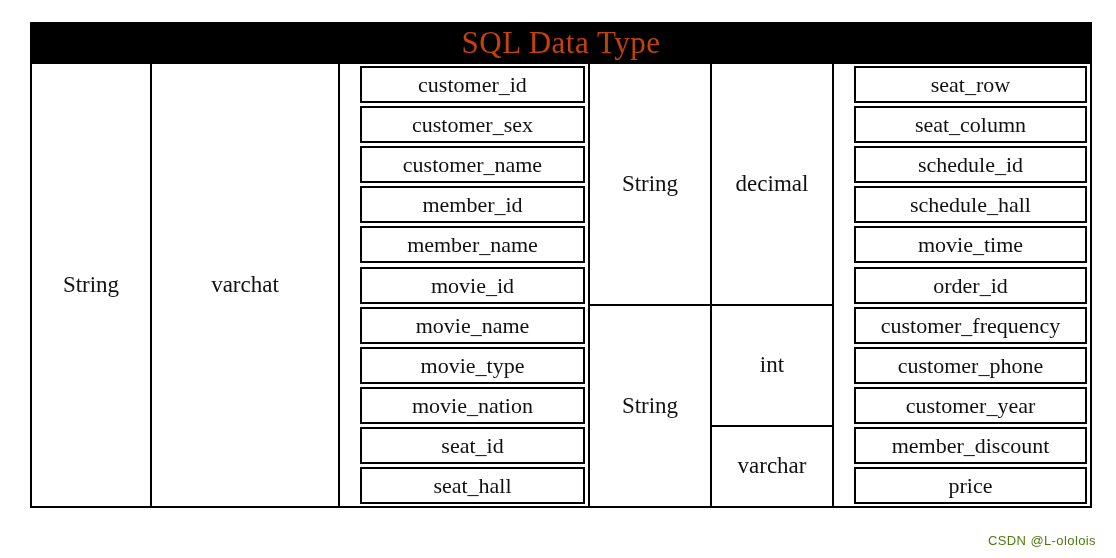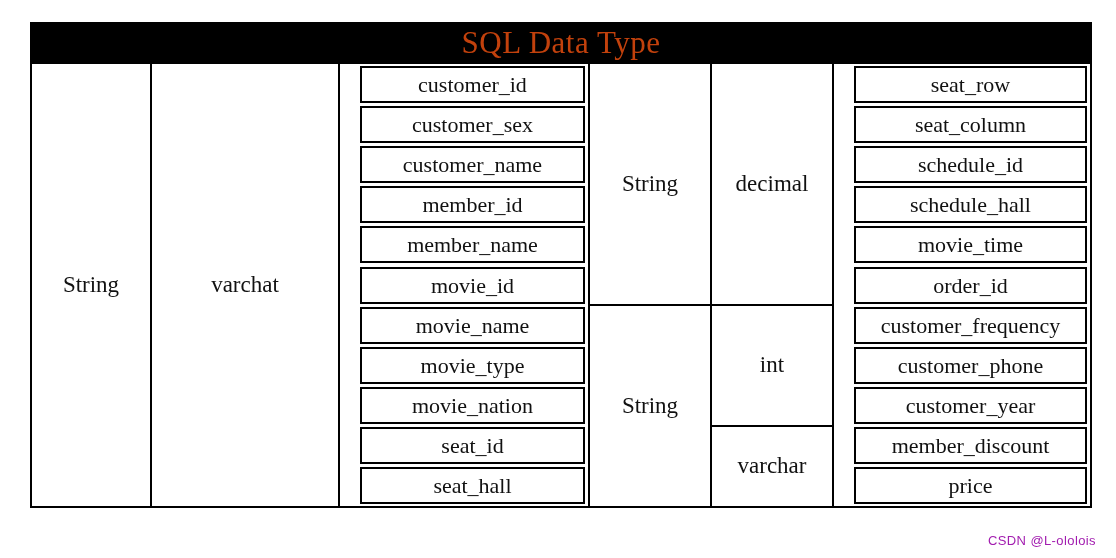--- a/index.html
+++ b/index.html
@@ -87,21 +87,21 @@
   col.c5 { width: 122px; }
   col.c6 { width: 258px; }
 
   
   #watermark {
     position: absolute;
     right: 20px;
     bottom: 10px;
     font-family: "Liberation Sans", "DejaVu Sans", sans-serif;
     font-size: 13px;
-    color: #a21caf;
+    color: #4d7c0f;
     letter-spacing: 0.4px;
     white-space: nowrap;
   }
 </style>
 </head>
 <body>
 
 <div id="table-wrap">
   <table class="sql-table">
     <colgroup>

